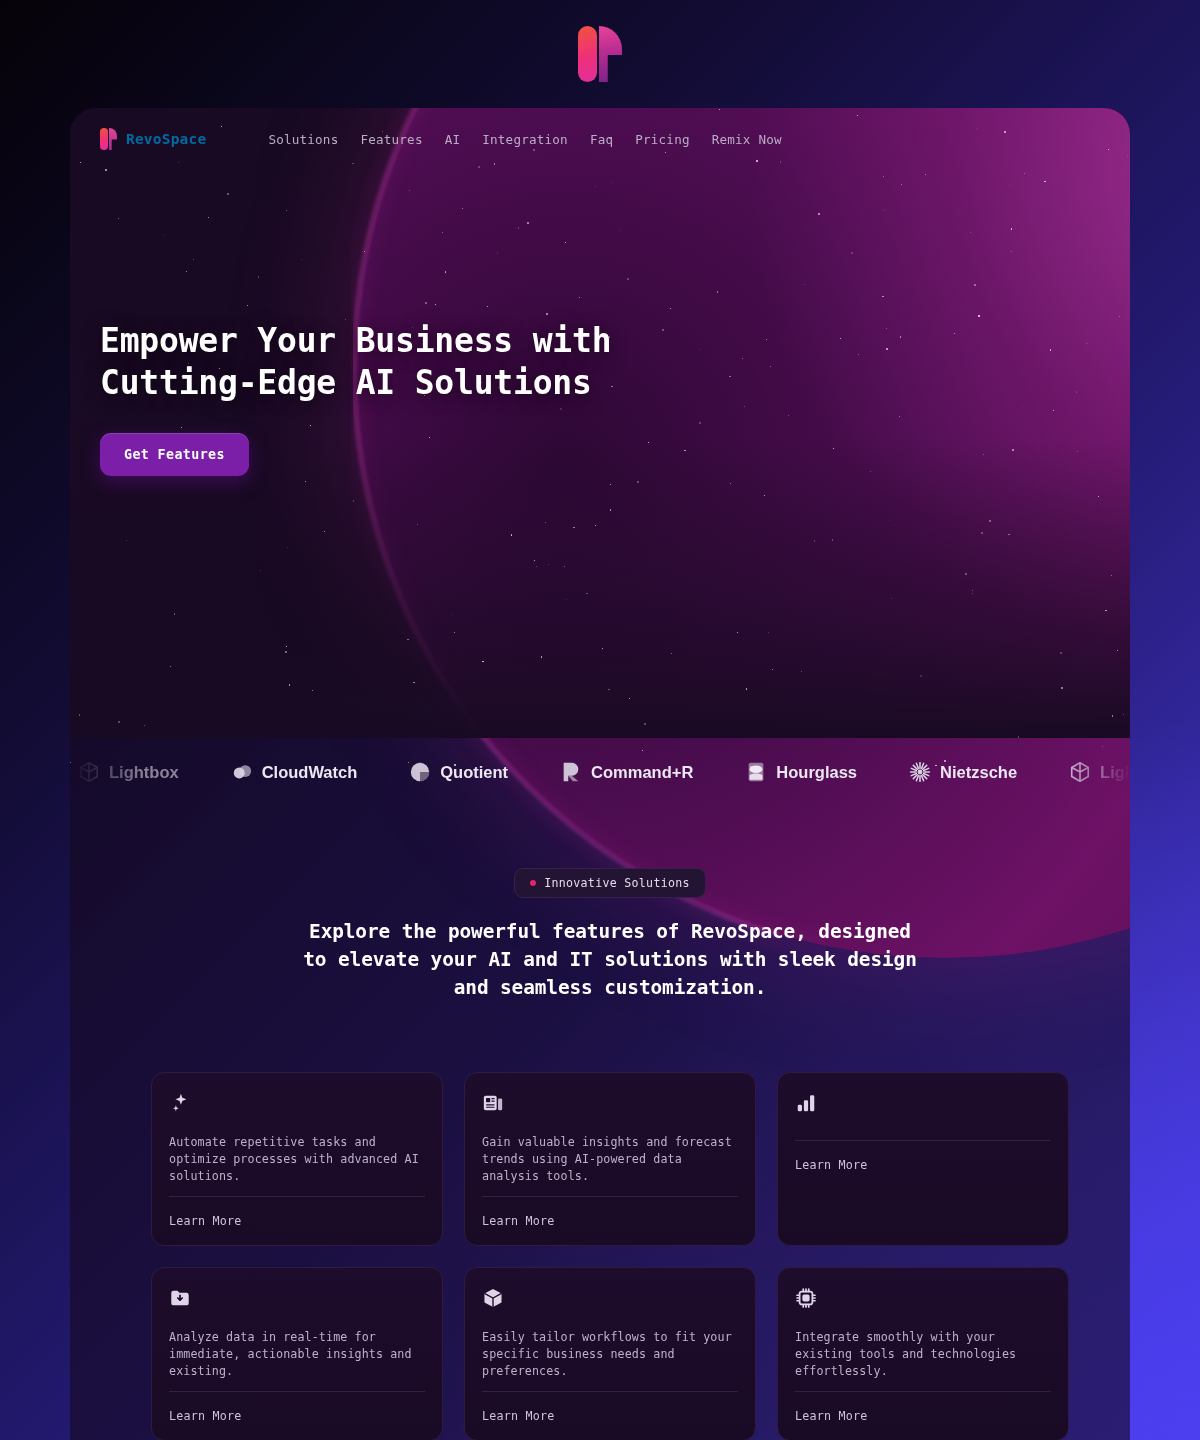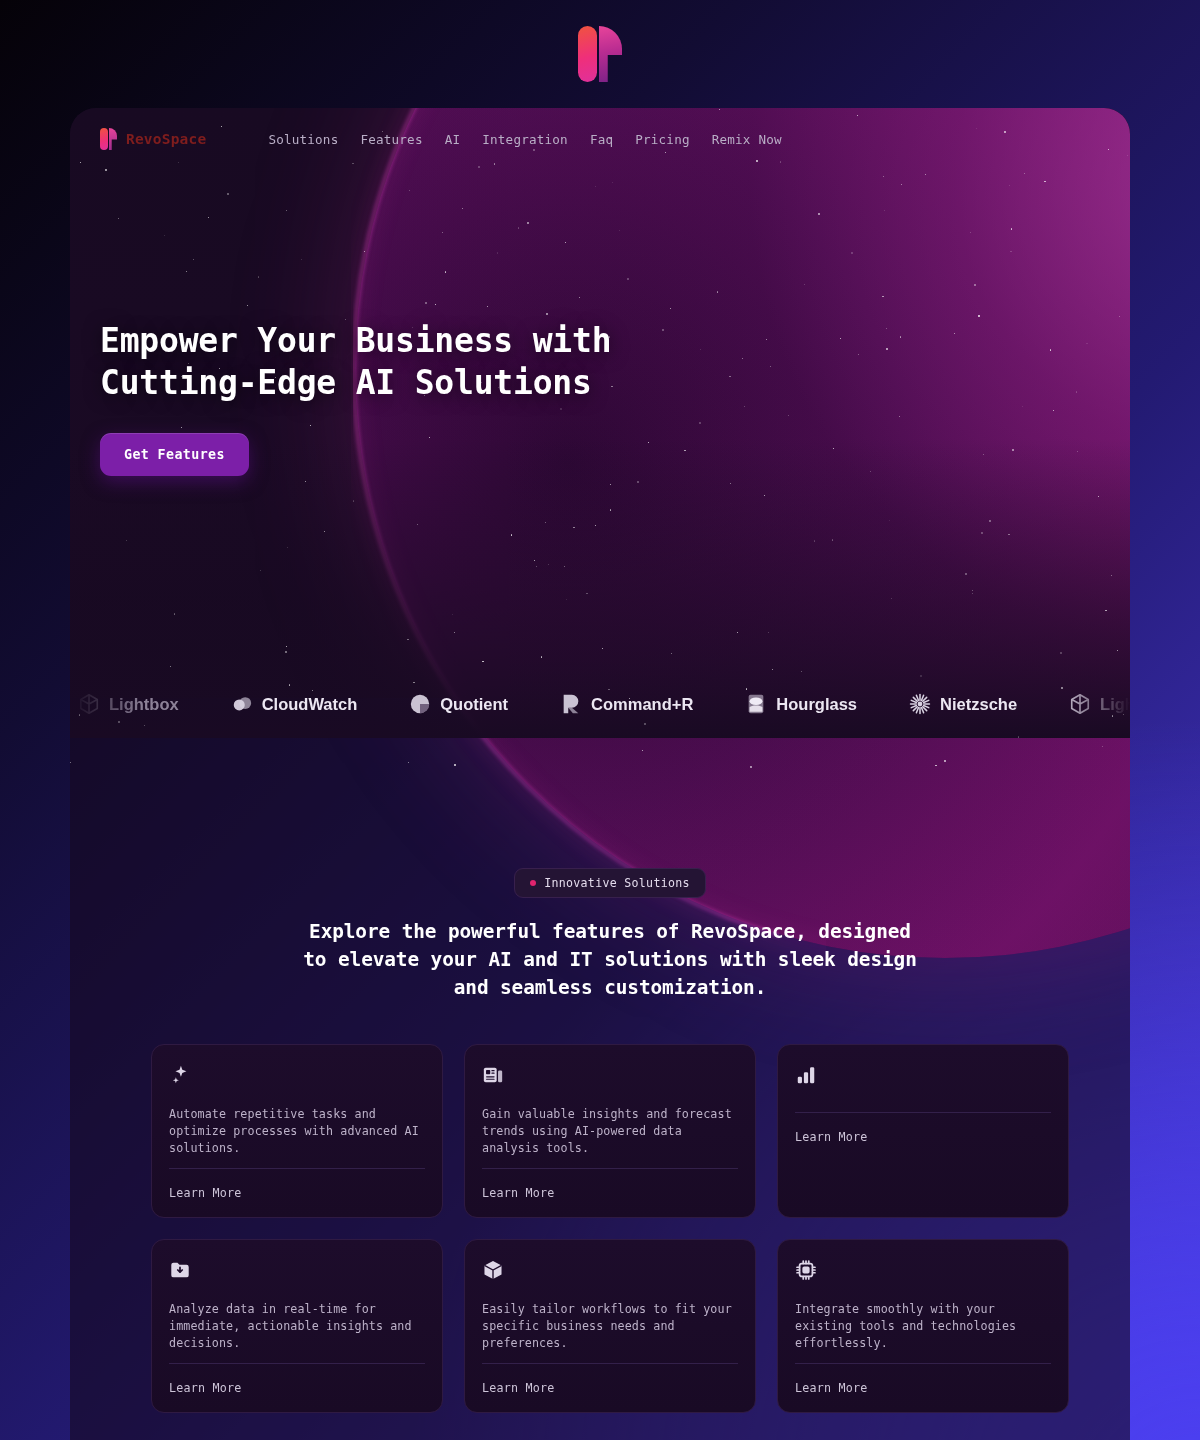--- a/index.html
+++ b/index.html
@@ -76,21 +76,21 @@
   .brand .mini .bar {
     position:absolute; left:0; top:0; width:7.5px; height:22px; border-radius:4px;
     background:linear-gradient(165deg,#f0533f,#ef2f7a 60%,#e0309b);
   }
   .brand .mini .arc {
     position:absolute; left:8.5px; top:0; width:8.5px; height:22px;
     background:linear-gradient(170deg,#e8449a,#9c2a8d);
     border-radius:0 9px 0 0;
     clip-path: polygon(0 0,100% 0,100% 52%,38% 52%,38% 100%,0 100%);
   }
-  .brand span { color:#7f1d1d; font-weight:700; font-size:14.5px; letter-spacing:0.2px; }
+  .brand span { color:#0369a1; font-weight:700; font-size:14.5px; letter-spacing:0.2px; }
   .nav-links { display:flex; align-items:center; gap:22px; }
   .nav-links a {
     color:#b9aec6; font-size:12.6px; text-decoration:none; letter-spacing:0.2px; white-space:nowrap;
   }
 
   
   .hero { position:absolute; left:30px; top:212px; width:800px; z-index:5; }
   .hero h1 {
     color:#fff; font-size:33px; line-height:1.26; font-weight:700; letter-spacing:-0.2px;
     text-shadow:0 2px 18px rgba(0,0,0,.6); white-space:pre-line;
@@ -105,42 +105,42 @@
     box-shadow:0 6px 18px rgba(90,15,130,.55), inset 0 1px 0 rgba(255,255,255,.14);
   }
 
   
   .marquee {
     position:absolute; left:0; top:585px; width:100%; height:90px; overflow:hidden;
     -webkit-mask-image:linear-gradient(90deg, transparent 0%, #000 7%, #000 93%, transparent 100%);
             mask-image:linear-gradient(90deg, transparent 0%, #000 7%, #000 93%, transparent 100%);
   }
   .marquee-track {
-    position:absolute; left:8px; top:0; height:90px; display:flex; align-items:flex-start; gap:52px;
+    position:absolute; left:8px; top:0; height:90px; display:flex; align-items:flex-end; gap:52px;
   }
   .mlogo { display:flex; align-items:center; gap:9px; white-space:nowrap; }
   .mlogo .mname { color:#ece7f2; font-family:"Liberation Sans", sans-serif; font-weight:700; font-size:16.5px; }
   .mlogo.dim .mname { color:#8d8298; }
   .mico { width:22px; height:22px; position:relative; flex:none; }
 
   
   .features { position:absolute; left:10px; top:760px; width:100%; }
   .badge {
     margin:0 auto; width:fit-content; display:flex; align-items:center; gap:8px;
     background:#241434; border:1px solid #38204d; border-radius:9px;
     padding:7px 15px; color:#e4dced; font-size:11.6px; letter-spacing:.3px;
   }
   .badge .dot { width:6px; height:6px; border-radius:50%; background:#e0246e; flex:none; }
   .sect-title {
     margin:20px auto 0; width:660px; text-align:center; color:#fff;
     font-size:19.4px; line-height:1.45; font-weight:700; letter-spacing:-.1px; white-space:pre-line;
   }
 
   .grid {
-    margin:42px auto 0; width:918px;
+    margin:70px auto 0; width:918px;
     display:grid; grid-template-columns:repeat(3,1fr); gap:21px;
   }
   .card {
     background:linear-gradient(180deg,#1d0c2b 0%,#190a25 100%);
     border:1px solid #2f1a42; border-radius:13px;
     padding:19px 17px 0 17px; height:174px;
     display:flex; flex-direction:column;
   }
   .card .cico { width:22px; height:22px; margin-bottom:20px; color:#ded6e8; }
   .card .cico svg { display:block; width:22px; height:22px; }
@@ -507,21 +507,21 @@
           <div class="cdiv"></div>
           <a class="clink" href="#">Learn More</a>
         </div>
         <div class="card">
           <div class="cico">
             <svg viewBox="0 0 24 24" fill="currentColor">
               <path d="M2.5 6.4A2.4 2.4 0 0 1 4.9 4h4.3l2.2 2.4h7.7A2.4 2.4 0 0 1 21.5 8.8v8.8A2.4 2.4 0 0 1 19.1 20H4.9a2.4 2.4 0 0 1-2.4-2.4z"></path>
               <path d="M12 9.2v5.2m0 0 2.4-2.4M12 14.4 9.6 12" stroke="#1d0c2b" stroke-width="1.9" stroke-linecap="round" stroke-linejoin="round" fill="none"></path>
             </svg>
           </div>
-          <div class="ctext">Analyze data in real-time for immediate, actionable insights and decisions.</div>
+          <div class="ctext">Analyze data in real-time for immediate, actionable insights and existing.</div>
           <div class="cdiv"></div>
           <a class="clink" href="#">Learn More</a>
         </div>
         <div class="card">
           <div class="cico">
             <svg viewBox="0 0 24 24" fill="currentColor">
               <path d="M12 2.2 21.3 7v10L12 21.8 2.7 17V7z"></path>
               <path d="M2.7 7 12 12l9.3-5M12 12v9.8" stroke="#1d0c2b" stroke-width="1.5" fill="none"></path>
             </svg>
           </div>

